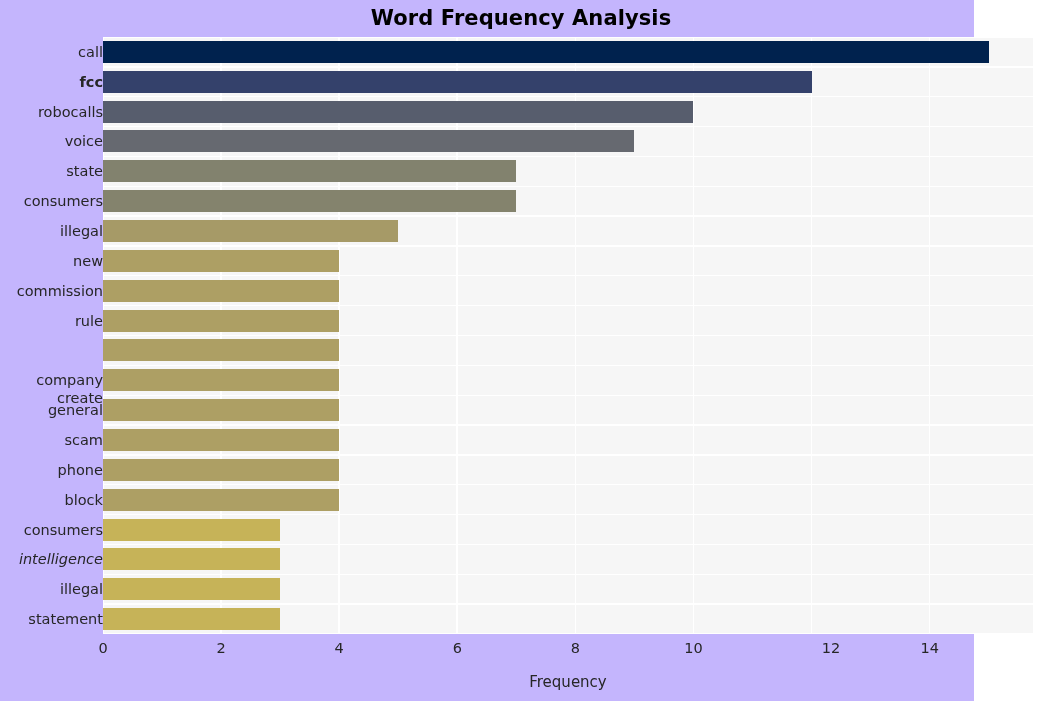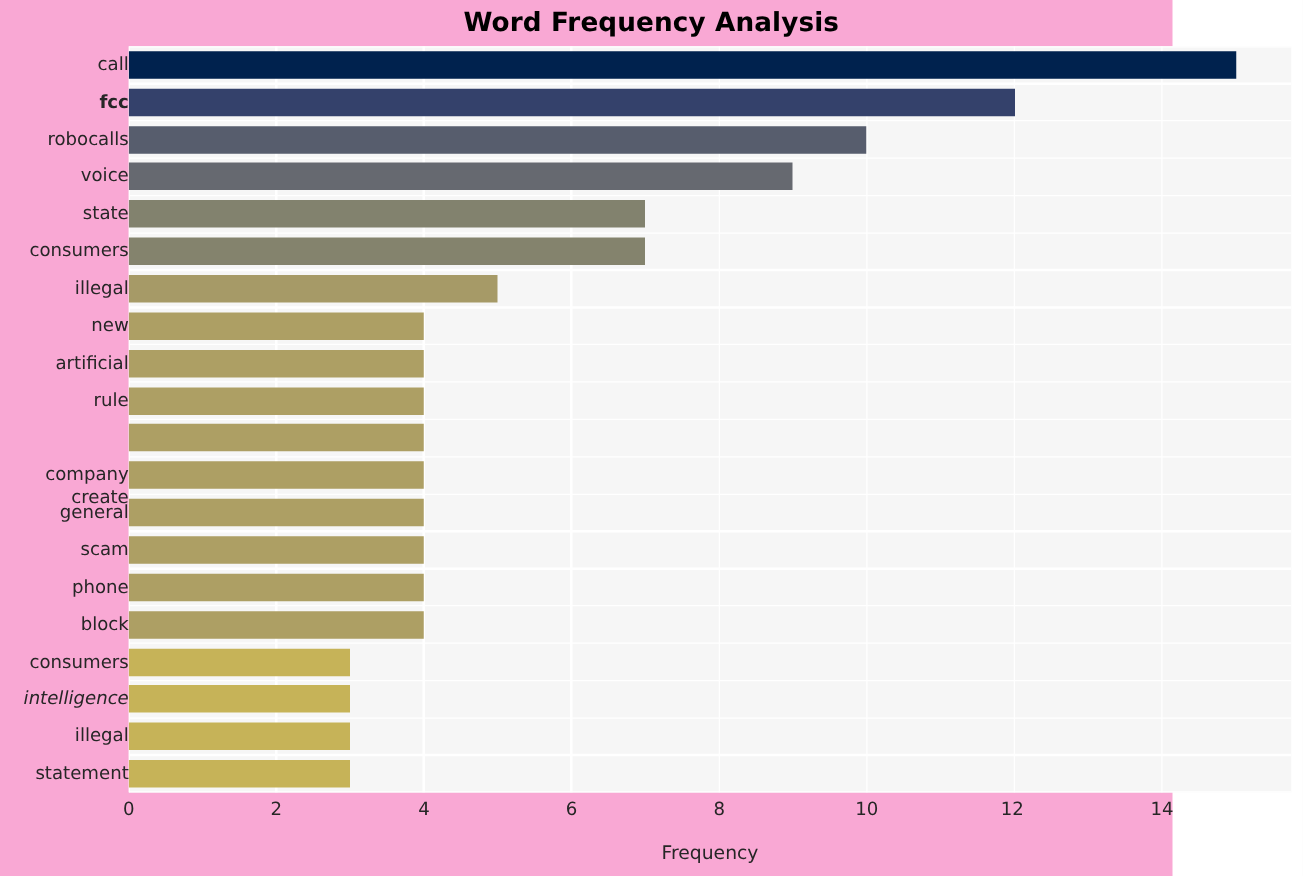--- a/index.html
+++ b/index.html
@@ -14,21 +14,22 @@
     overflow: hidden;
     position: relative;
   }
 
   #figure {
     position: absolute;
     left: 0;
     top: 0;
     width: 938px;
     height: 701px;
-    background: #f9a8d4;
+    background: #c4b5fd;
+    padding-left: 36px;
   }
 
   
   #chart-title {
     position: absolute;
     left: 0;
     top: 6px;
     width: 1042px;
     text-align: center;
     font-size: 21px;
@@ -185,39 +186,39 @@
 
   <div id="y-tick-layer">
       <div class="ytick" style="top: 7.925px;">call</div>
       <div class="ytick" style="top: 37.775px; font-weight: bold;">fcc</div>
       <div class="ytick" style="top: 67.625px;">robocalls</div>
       <div class="ytick" style="top: 97.475px;">voice</div>
       <div class="ytick" style="top: 127.325px;">state</div>
       <div class="ytick" style="top: 157.175px;">consumers</div>
       <div class="ytick" style="top: 187.025px; text-align: right;">illegal</div>
       <div class="ytick" style="top: 216.875px;">new</div>
-      <div class="ytick" style="top: 246.725px;">artificial</div>
+      <div class="ytick" style="top: 246.725px;">commission</div>
       <div class="ytick" style="top: 276.575px;">rule</div>
       <div class="ytick" style="top: 306.425px; margin-top: 48px;">create</div>
       <div class="ytick" style="top: 336.275px;">company</div>
       <div class="ytick" style="top: 366.125px;">general</div>
       <div class="ytick" style="top: 395.975px;">scam</div>
       <div class="ytick" style="top: 425.825px;">phone</div>
       <div class="ytick" style="top: 455.675px;">block</div>
       <div class="ytick" style="top: 485.525px;">consumers</div>
       <div class="ytick" style="top: 515.375px; font-style: italic;">intelligence</div>
       <div class="ytick" style="top: 545.225px;">illegal</div>
       <div class="ytick" style="top: 575.075px;">statement</div>
     </div>
   <div id="x-tick-layer">
       <div class="xtick" style="left: 0px;">0</div>
       <div class="xtick" style="left: 118.095px;">2</div>
       <div class="xtick" style="left: 236.19px;">4</div>
       <div class="xtick" style="left: 354.286px;">6</div>
       <div class="xtick" style="left: 472.381px;">8</div>
       <div class="xtick" style="left: 590.476px;">10</div>
-      <div class="xtick" style="left: 686px; text-align: right;">12</div>
+      <div class="xtick" style="left: 728px;">12</div>
       <div class="xtick" style="left: 826.667px;">14</div>
     </div>
 
   <div id="x-axis-label">Frequency</div>
 
 </div>
 
 </body></html>

